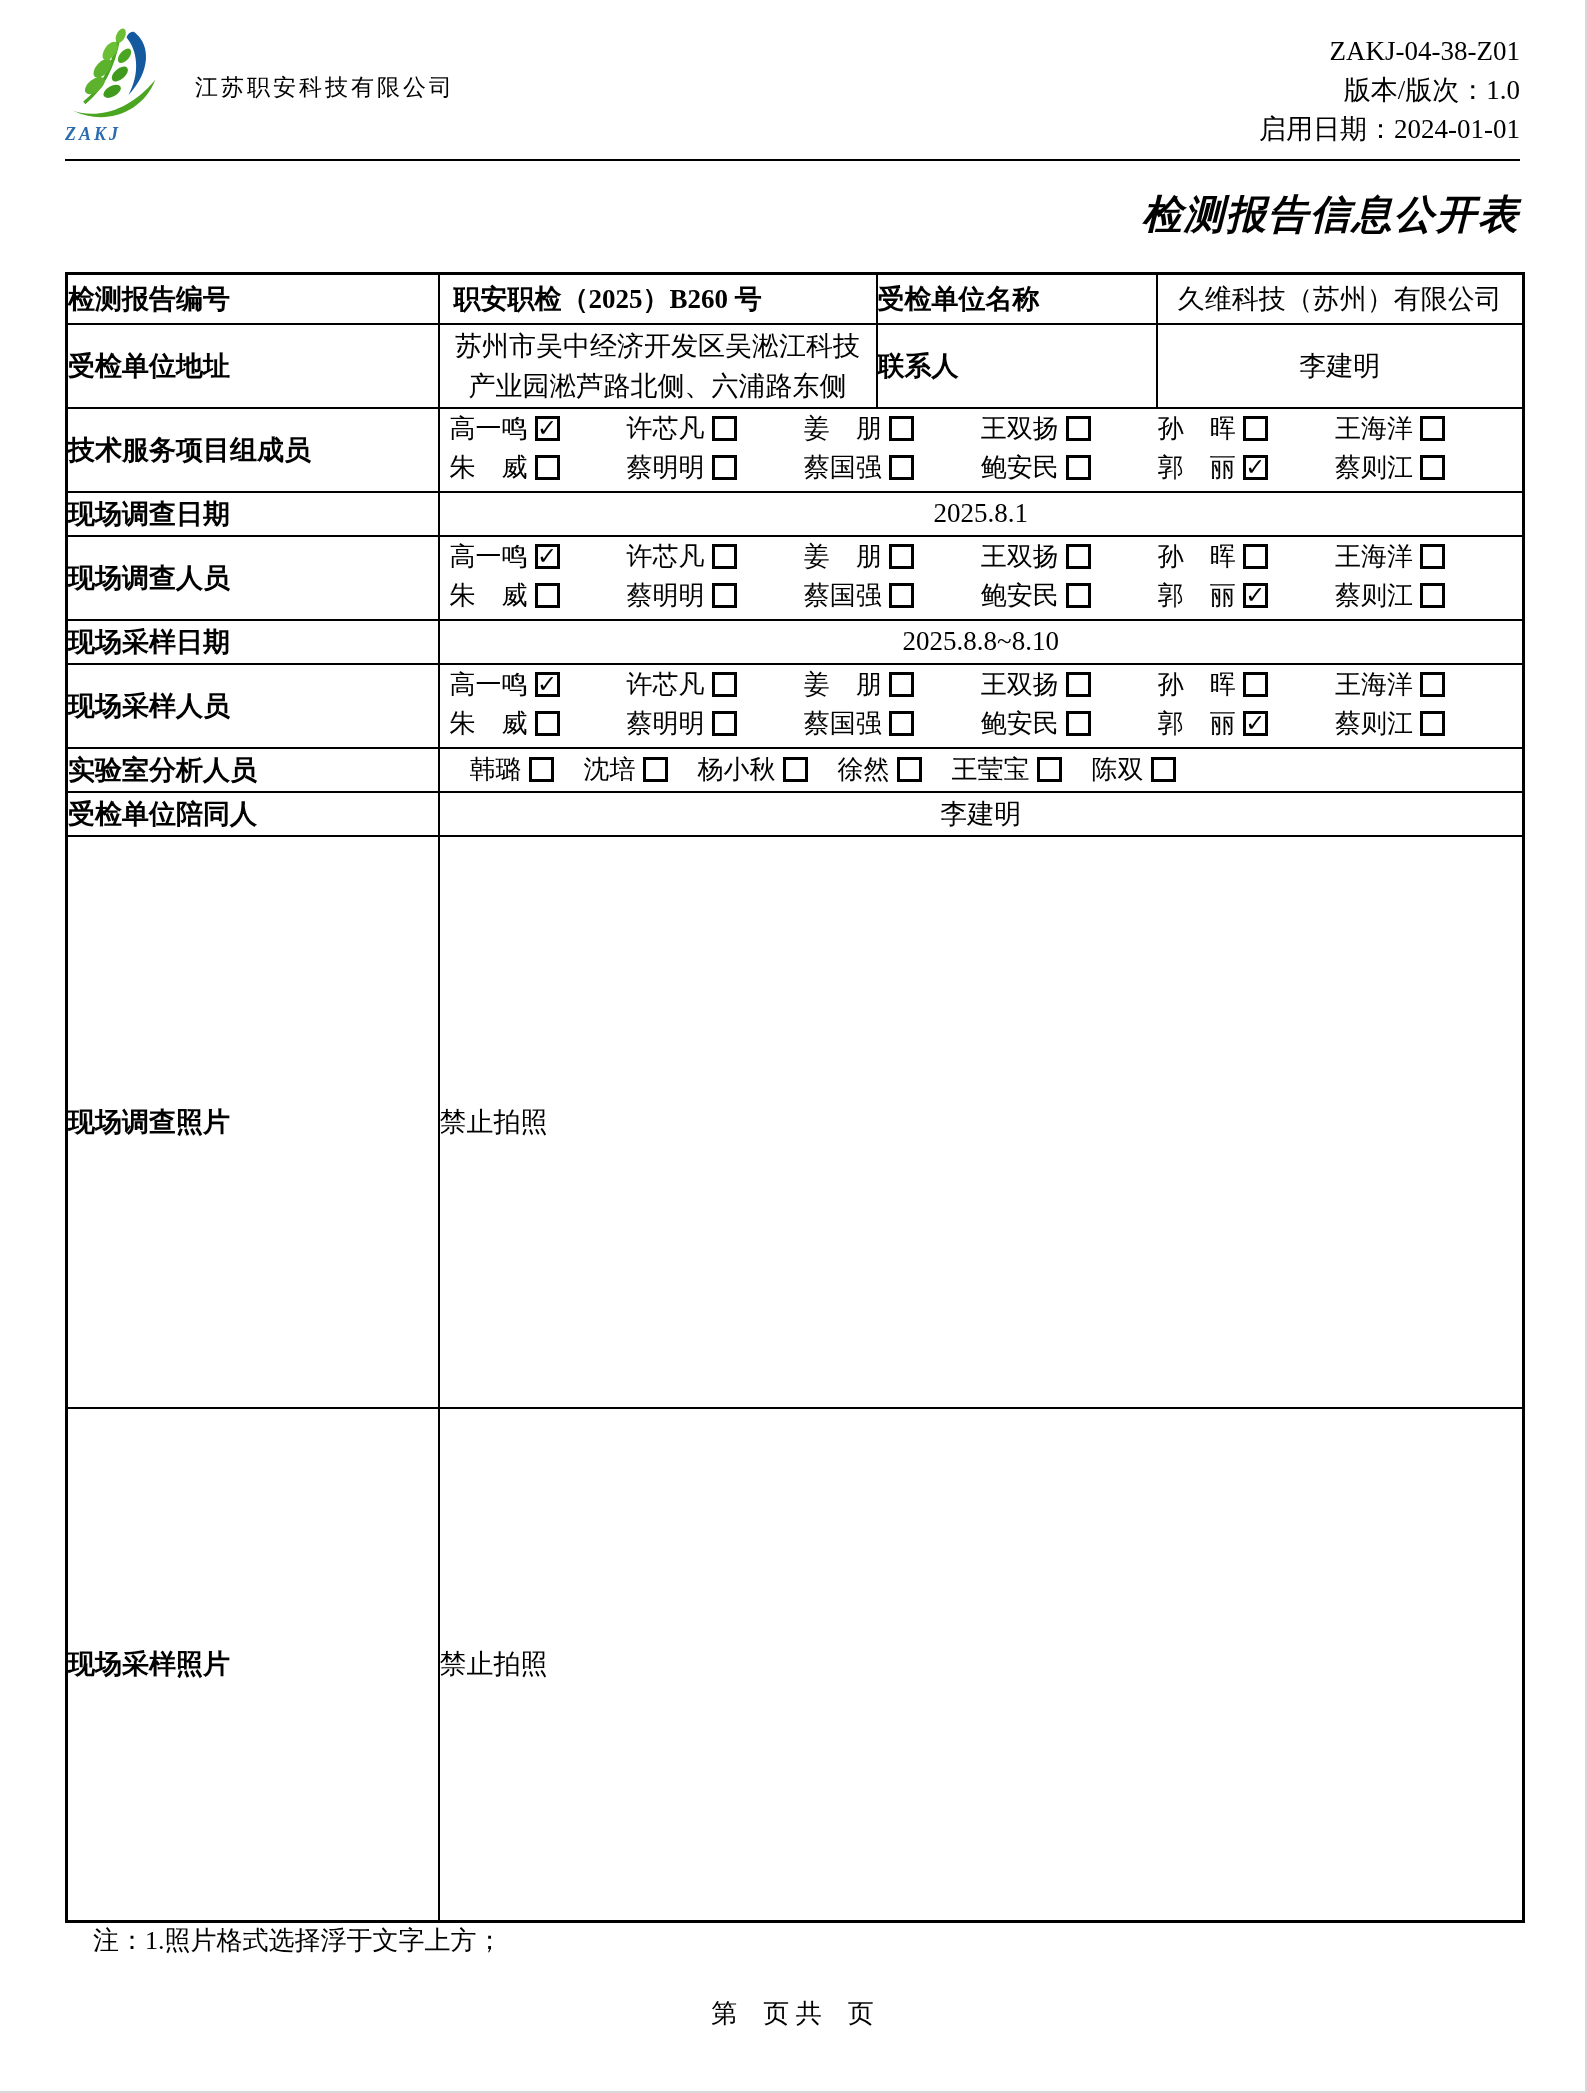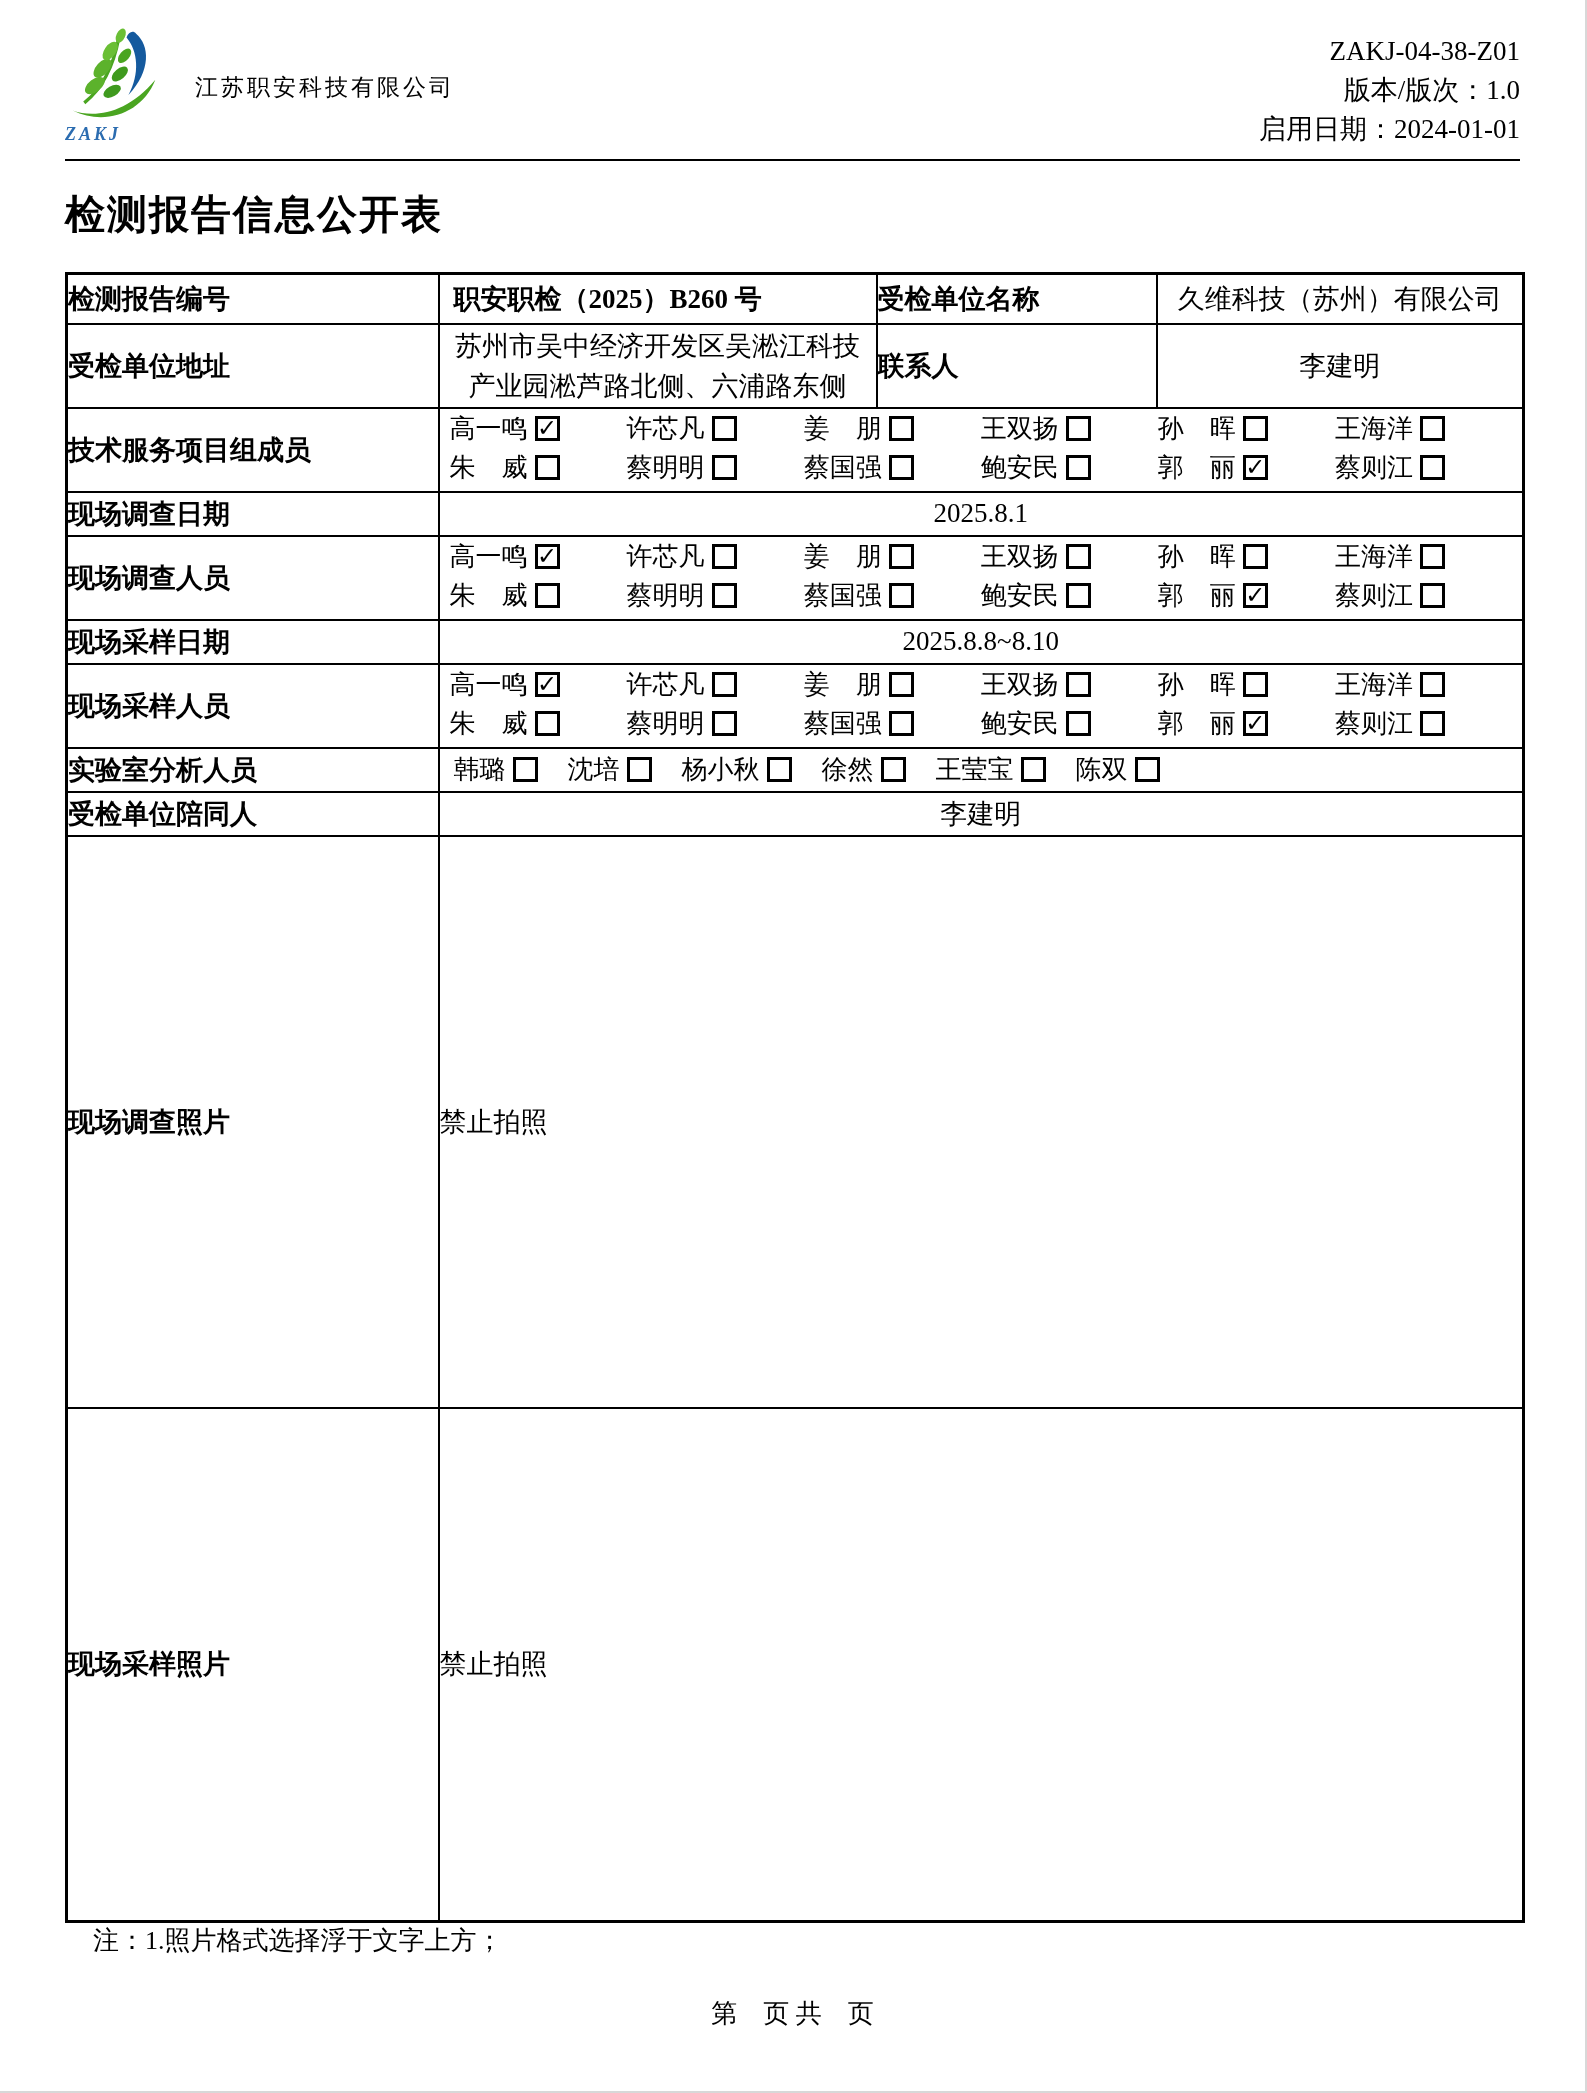--- a/index.html
+++ b/index.html
@@ -17,34 +17,34 @@
 
   
   .header { display:flex; align-items:flex-start; border-bottom:2px solid #000; padding-bottom:10px; }
   .logo-block { width:118px; display:flex; flex-direction:column; align-items:flex-start; }
   .logo-svg { width:100px; height:96px; }
   .logo-text { font-size:18px; font-weight:bold; font-style:italic; letter-spacing:3px; color:#2b6cb0; margin-top:2px; }
   .company-name { font-size:23px; letter-spacing:3px; margin:46px 0 0 12px; }
   .doc-info { margin-left:auto; text-align:right; font-size:27px; line-height:39px; padding-top:6px; }
 
   
-  .doc-title { text-align:left; font-size:40px; font-weight:bold; letter-spacing:2px; margin-top:26px; }
+  .doc-title { text-align:right; font-size:40px; font-weight:bold; letter-spacing:2px; margin-top:26px;font-style:italic; }
 
   
   table.form { border-collapse:collapse; table-layout:fixed; width:1457px; margin-top:30px; border:3px solid #000; }
   td { border:2px solid #000; font-size:27px; padding:0; overflow:hidden; }
   td.lbl { font-weight:bold; text-align:left; }
   td.val-left { font-weight:bold; padding-left:14px; }
   td.center { text-align:center; }
   .addr { text-align:center; line-height:40px; }
 
   .names-wrap { padding:2px 10px; }
   .names-line { display:flex; align-items:flex-start; height:39px; }
   .person { flex:1 1 0; display:flex; align-items:center; font-size:26px; white-space:nowrap; }
-  .lab-line { display:flex; align-items:center; padding-left:14px; gap:30px; height:42px; }
+  .lab-line { display:flex; align-items:center; padding-left:30px; gap:30px; height:42px; }
   .lab-line .person { flex:0 0 auto; }
 
   .checkbox {
     width:19px; height:19px; border:3px solid #000; margin-left:7px;
     display:inline-flex; align-items:center; justify-content:center;
     font-size:24px; font-weight:bold; line-height:1;
     font-family:"DejaVu Sans",sans-serif;
     flex:0 0 auto;
   }
   .photo-cell { vertical-align:middle; }

